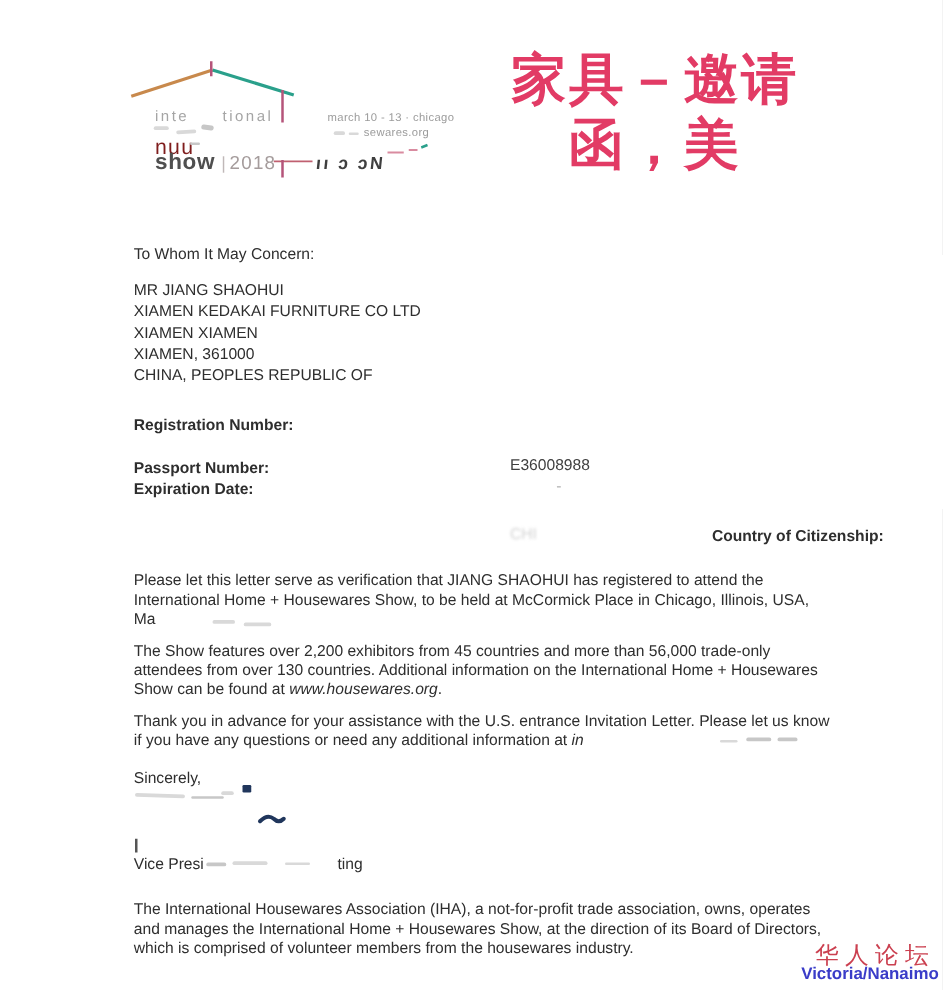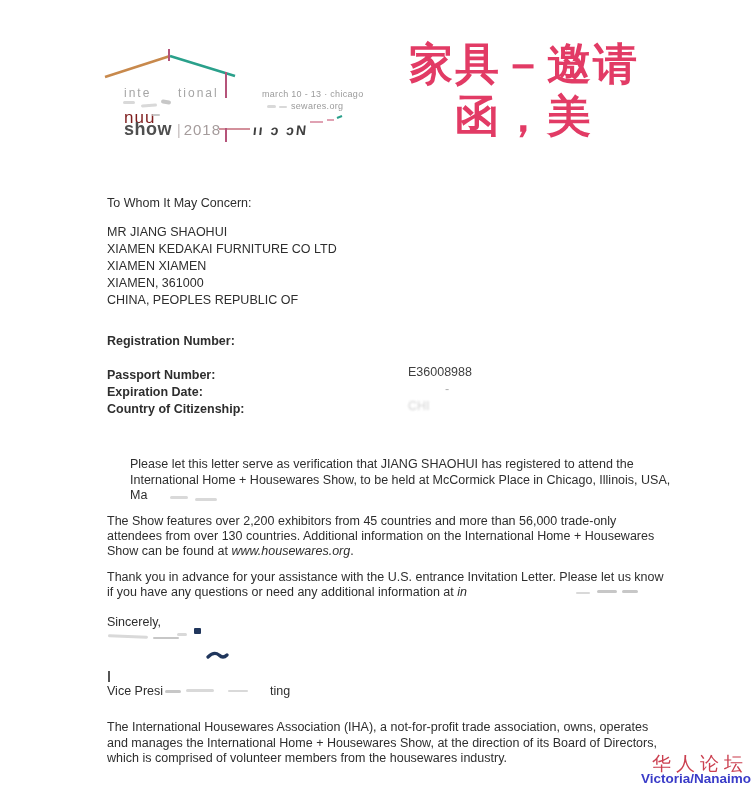--- a/index.html
+++ b/index.html
@@ -96,26 +96,26 @@
     <span class="flabel">Registration Number:</span>
   </div>
   <div class="frow" style="top:365px;">
     <span class="flabel">Passport Number:</span>
     <span class="fval">E36008988</span>
   </div>
   <div class="frow" style="top:382px;">
     <span class="flabel">Expiration Date:</span>
     <span class="fval-faded pos-mid">-</span>
   </div>
-  <div class="frow" style="top:399px;">
+  <div class="frow" style="top:420px;text-align:right;">
     <span class="flabel">Country of Citizenship:</span>
     <span class="fval-faded ghost">CHI</span>
   </div>
 
-  <div class="abs body-text prelines nowrap" style="left:107px;top:457px;margin-left:23px;">Please let this letter serve as verification that JIANG SHAOHUI has registered to attend the
+  <div class="abs body-text prelines nowrap" style="left:107px;top:457px;">Please let this letter serve as verification that JIANG SHAOHUI has registered to attend the
 International Home + Housewares Show, to be held at McCormick Place in Chicago, Illinois, USA,
 Ma</div>
   <div class="smudge" style="left:170px;top:496px;width:18px;height:3px;"></div>
   <div class="smudge" style="left:195px;top:498px;width:22px;height:3px;"></div>
 
   <div class="abs body-text nowrap" style="left:107px;top:514px;">The Show features over 2,200 exhibitors from 45 countries and more than 56,000 trade-only</div>
   <div class="abs body-text nowrap" style="left:107px;top:529px;">attendees from over 130 countries.  Additional information on the International Home + Housewares</div>
   <div class="abs body-text nowrap" style="left:107px;top:544px;">
     <span>Show can be found at </span><span class="ital">www.housewares.org</span><span>.</span>
   </div>

